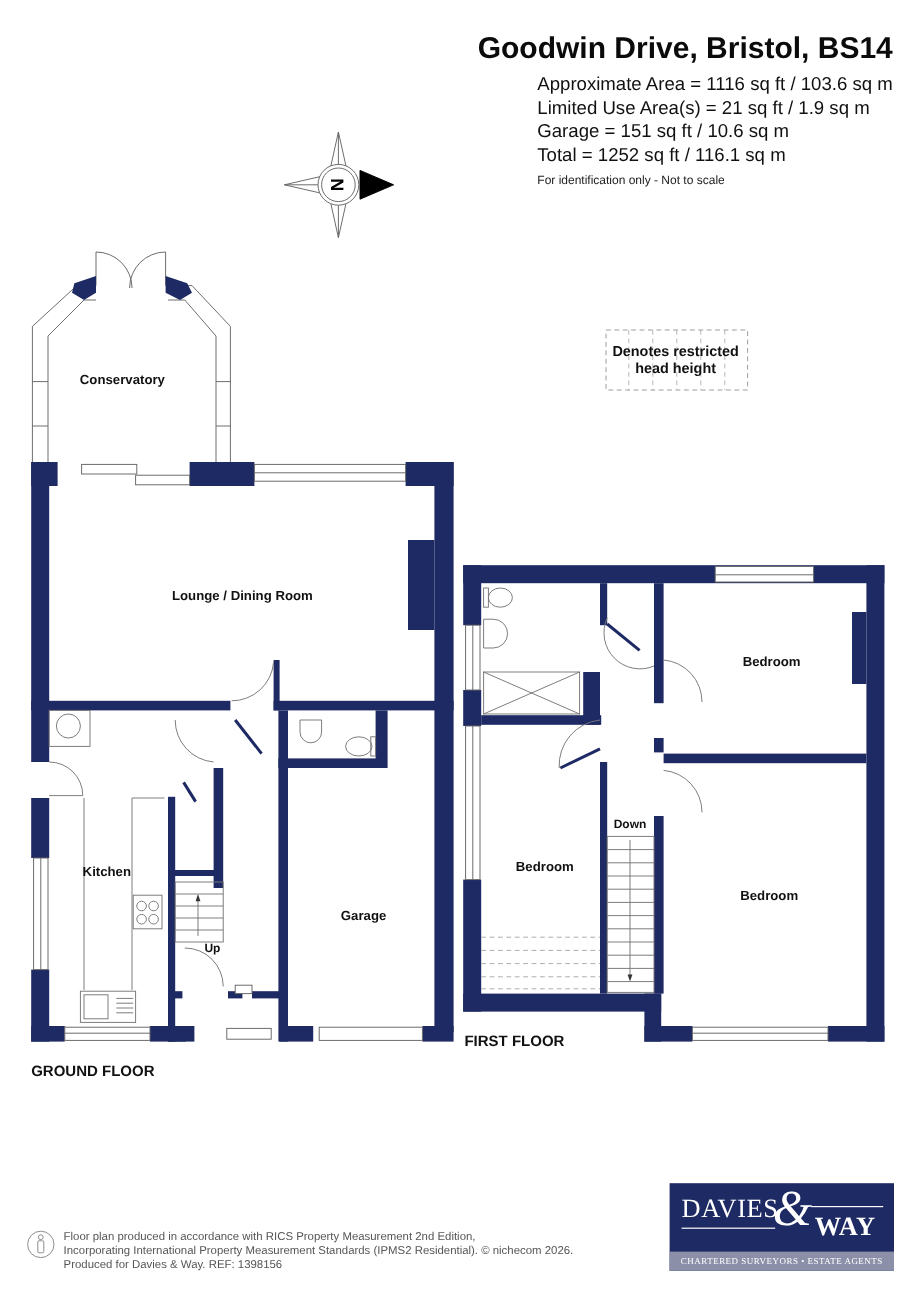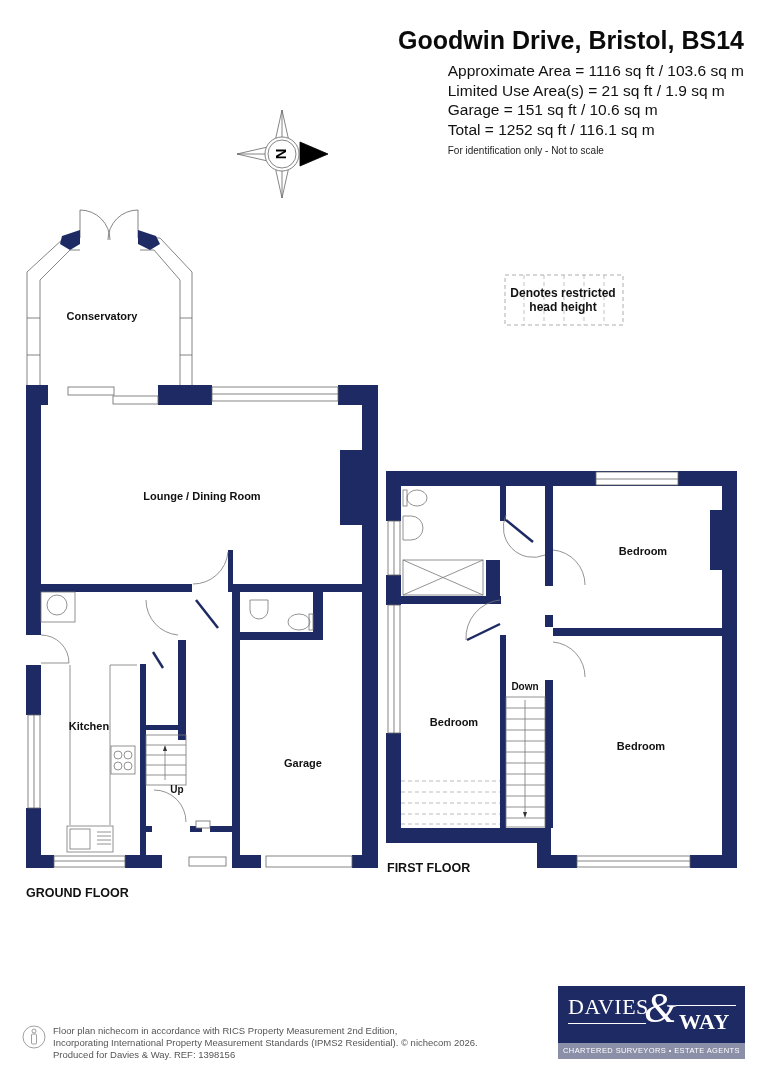--- a/index.html
+++ b/index.html
@@ -6,21 +6,21 @@
   body { width:764px; height:1080px; position:relative; overflow:hidden; font-family:"Liberation Sans", sans-serif; color:#111; }
   .title { position:absolute; right:20px; top:26px; font-size:25px; font-weight:bold; color:#0b0b0b; white-space:nowrap;margin-left:20px; }
   .areas { position:absolute; right:20px; top:61px; text-align:left; font-size:15.5px; line-height:19.5px; color:#111; }
   .areas .note { font-size:10px; line-height:16px; margin-top:4px; color:#222; }
   svg.plan { position:absolute; left:0; top:0; }
   .label { font-family:"Liberation Sans", sans-serif; font-weight:bold; fill:#111; }
   .footer-text { position:absolute; left:53px; top:1025px; font-size:9.5px; line-height:12px; color:#555; white-space:nowrap; }
   .footer-icon { position:absolute; left:22px; top:1025px; width:24px; height:24px; }
   .logo { position:absolute; left:558px; top:986px; width:187px; height:73px; background:#1e2a63; }
   .logo .main { position:absolute; left:0; top:0; width:187px; height:55px; }
-  .logo .strip { position:absolute; left:0; bottom:0; width:187px; height:16px; background:#8b8fa8; color:#fff; font-size:7.5px; letter-spacing:0.4px; text-align:center; line-height:16px; font-family:Liberation Sans, sans-serif;margin-top:32px; }
+  .logo .strip { position:absolute; left:0; bottom:0; width:187px; height:16px; background:#8b8fa8; color:#fff; font-size:7.5px; letter-spacing:0.4px; text-align:center; line-height:16px; font-family:Liberation Serif, serif;margin-top:32px; }
   .logo .w1 { position:absolute; left:10px; top:8px; color:#fff; font-family:"Liberation Serif", serif; font-size:22px; letter-spacing:0.5px; }
   .logo .amp { position:absolute; left:86px; top:-2px; color:#fff; font-family:"Liberation Serif", serif; font-size:42px; font-style:italic; }
   .logo .w2 { position:absolute; left:121px; top:23px; color:#fff; font-family:"Liberation Serif", serif; font-size:22px; letter-spacing:0.5px;font-weight:bold; }
   .logo .rule1 { position:absolute; left:10px; top:37px; width:78px; height:1px; background:#fff; }
   .logo .rule2 { position:absolute; left:118px; top:19px; width:60px; height:1px; background:#fff; }
 </style>
 </head>
 <body>
 
 <div class="title">Goodwin Drive, Bristol, BS14</div>
@@ -260,21 +260,21 @@
   <text class="label" x="26" y="897" font-size="12.5">GROUND FLOOR</text>
   <text class="label" x="387" y="872" font-size="12.5">FIRST FLOOR</text>
 </svg>
 
 <svg class="footer-icon" viewBox="0 0 24 24">
   <circle cx="12" cy="12" r="11" fill="none" stroke="#888" stroke-width="0.8"></circle>
   <circle cx="12" cy="6" r="2" fill="none" stroke="#888" stroke-width="0.8"></circle>
   <rect x="9.5" y="9" width="5" height="10" rx="1" fill="none" stroke="#888" stroke-width="0.8"></rect>
 </svg>
 <div class="footer-text">
-  <div>Floor plan nichecom in accordance with RICS Property Measurement 2nd Edition,</div>
+  <div>Floor plan produced in accordance with RICS Property Measurement 2nd Edition,</div>
   <div>Incorporating International Property Measurement Standards (IPMS2 Residential).   © nichecom 2026.</div>
   <div>Produced for Davies &amp; Way.   REF:  1398156</div>
 </div>
 
 <div class="logo">
   <div class="main">
     <span class="w1">DAVIES</span>
     <span class="rule1"></span>
     <span class="amp">&amp;</span>
     <span class="rule2"></span>

